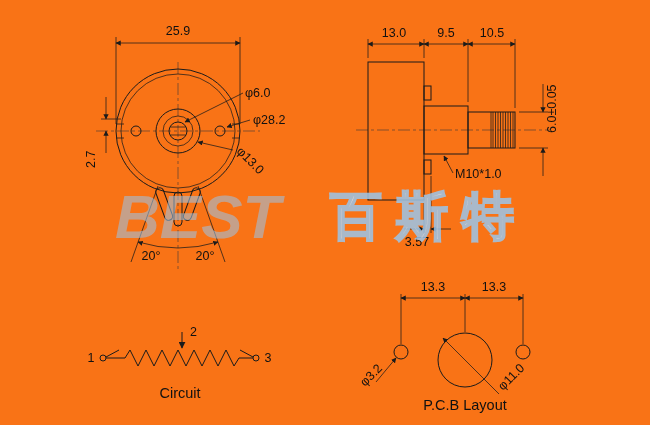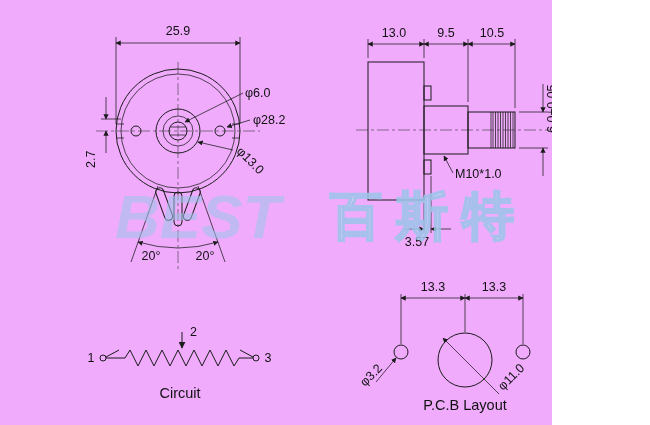--- a/index.html
+++ b/index.html
@@ -1,16 +1,16 @@
 <!DOCTYPE html>
 <html><head>
 <meta charset="utf-8">
 <style>
   html,body{margin:0;padding:0;background:#fff;}
-  .stage{width:552px;height:425px;position:relative;background:#f0abfc;overflow:hidden;}
+  .stage{width:650px;height:425px;position:relative;background:#f97316;overflow:hidden;}
   svg{display:block;}
   .ln{stroke:#1b1b1b;stroke-width:1;fill:none;}
   .thin{stroke:#1b1b1b;stroke-width:.75;fill:none;}
   .cl{stroke:#3a3a3a;stroke-width:.6;fill:none;stroke-dasharray:12 3 3 3;}
   .txt{font-family:"Liberation Sans",sans-serif;font-size:12.5px;fill:#111;}
   .cap{font-family:"Liberation Sans",sans-serif;font-size:14.5px;fill:#111;}
   .wm-latin{font-family:"Liberation Sans",sans-serif;font-style:italic;font-weight:bold;font-size:62px;fill:#9cc6ea;opacity:.55;}
   .wm-cjk{font-family:"DejaVu Sans",sans-serif;font-weight:bold;font-size:52px;letter-spacing:14px;fill:#e4eff9;stroke:#9cc6ea;stroke-width:1.8;opacity:.85;}
 </style>
 </head>

